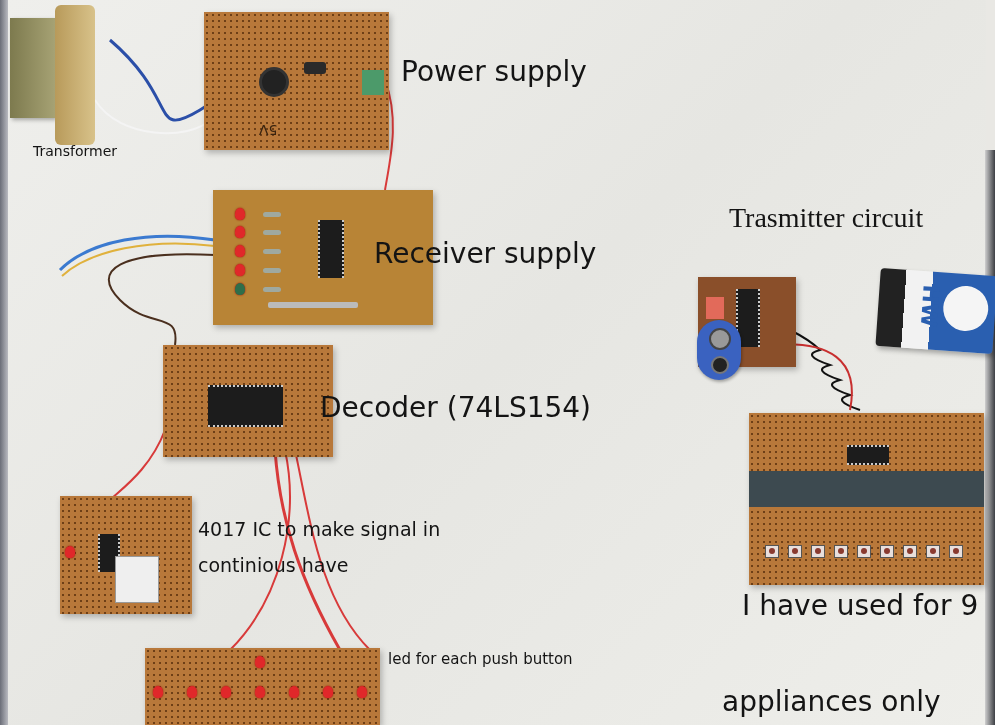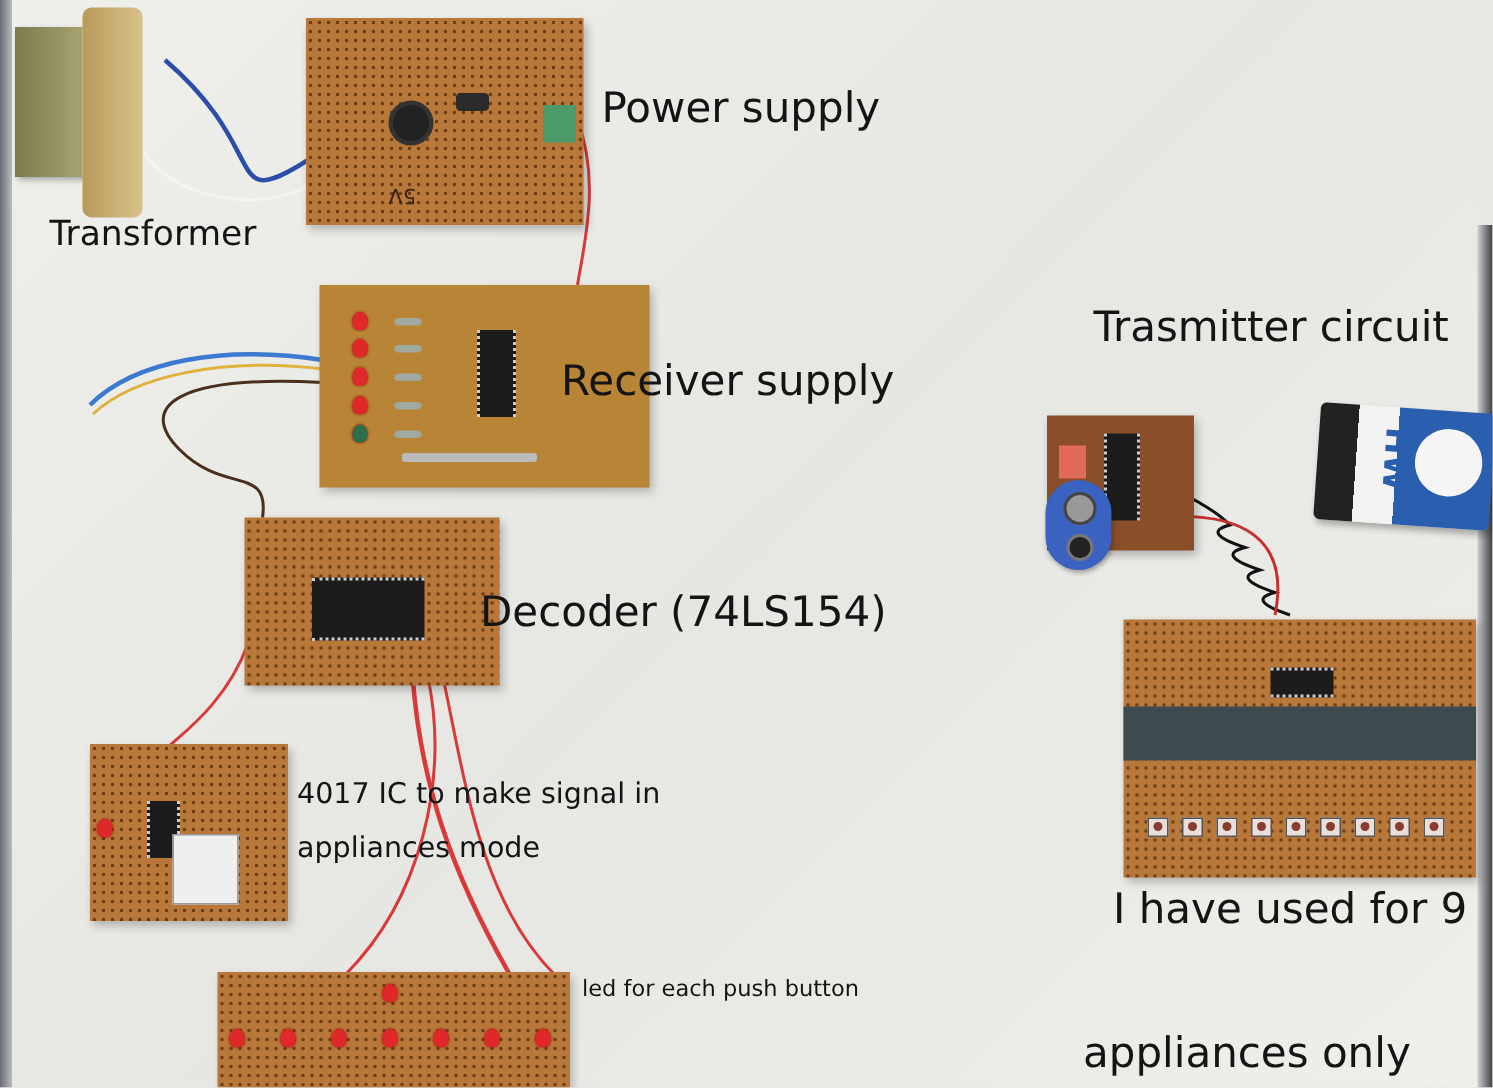--- a/index.html
+++ b/index.html
@@ -37,21 +37,21 @@
   <path d="M275 450 C 280 520, 300 580, 340 650" stroke="#d83a3a" stroke-width="3" fill="none"></path>
   <path d="M285 450 C 300 520, 280 600, 230 650" stroke="#d83a3a" stroke-width="2" fill="none"></path>
   <path d="M295 450 C 310 520, 320 600, 370 650" stroke="#d83a3a" stroke-width="2" fill="none"></path>
   <path d="M165 430 C 150 470, 120 490, 110 500" stroke="#d83a3a" stroke-width="2" fill="none"></path>
   <path d="M790 330 q 20 10 30 20 q -20 5 10 15 q -20 5 10 15 q -20 5 10 15 q -20 5 10 15" stroke="#111" stroke-width="2" fill="none"></path>
   <path d="M770 345 C 830 340, 860 360, 850 410" stroke="#c82f2f" stroke-width="2" fill="none"></path>
 </svg>
 
 <div style="position:absolute;left:10px;top:18px;width:45px;height:100px;background:linear-gradient(90deg,#7d7a4e,#a6a274);box-shadow:2px 2px 4px rgba(0,0,0,.3);"></div>
 <div style="position:absolute;left:55px;top:5px;width:40px;height:140px;background:linear-gradient(90deg,#b89a5a,#d8c28a);border-radius:6px;"></div>
-<div class="label" style="left:33px;top:143px;font-size:23px;">Transformer</div>
+<div class="label" style="left:33px;top:143px;font-size:14px;">Transformer</div>
 
 <div class="pcb" style="left:204px;top:12px;width:185px;height:138px;">
   <div style="position:absolute;left:55px;top:55px;width:24px;height:24px;border-radius:50%;background:#222;border:3px solid #333;"></div>
   <div style="position:absolute;left:100px;top:50px;width:22px;height:12px;background:#2a2a2a;border-radius:3px;"></div>
   <div style="position:absolute;left:158px;top:58px;width:22px;height:25px;background:#4c9a6a;"></div>
   <div style="position:absolute;left:55px;top:110px;font-size:14px;color:#3a2410;transform:rotate(180deg);">5V</div>
 </div>
 <div class="label" style="left:401px;top:56px;font-size:28px;">Power supply</div>
 
 <div class="pcb solid" style="left:213px;top:190px;width:220px;height:135px;">
@@ -74,35 +74,35 @@
   <div class="ic" style="left:45px;top:40px;width:75px;height:38px;"></div>
 </div>
 <div class="label" style="left:320px;top:392px;font-size:28px;">Decoder (74LS154)</div>
 
 <div class="pcb" style="left:60px;top:496px;width:132px;height:118px;">
   <div class="ic" style="left:38px;top:38px;width:18px;height:38px;border:none;border-left:2px dotted #ccc;border-right:2px dotted #ccc;"></div>
   <div style="position:absolute;left:55px;top:60px;width:42px;height:45px;background:#efefef;border:1px solid #999;"></div>
   <div class="led" style="left:5px;top:50px;"></div>
 </div>
 <div class="label" style="left:198px;top:519px;font-size:19px;">4017 IC to make signal in</div>
-<div class="label" style="left:198px;top:555px;font-size:19px;">appliances mode</div>
+<div class="label" style="left:198px;top:555px;font-size:19px;">continious have</div>
 
 <div class="pcb" style="left:145px;top:648px;width:235px;height:77px;">
   <div class="led" style="left:110px;top:8px;"></div>
   <div class="led" style="left:8px;top:38px;"></div>
   <div class="led" style="left:42px;top:38px;"></div>
   <div class="led" style="left:76px;top:38px;"></div>
   <div class="led" style="left:110px;top:38px;"></div>
   <div class="led" style="left:144px;top:38px;"></div>
   <div class="led" style="left:178px;top:38px;"></div>
   <div class="led" style="left:212px;top:38px;"></div>
 </div>
 <div class="label" style="left:388px;top:651px;font-size:15px;">led for each push button</div>
 
-<div class="label" style="left:729px;top:202px;font-size:28px;">Trasmitter circuit</div>
+<div class="label" style="left:729px;top:202px;font-size:28px;font-family:Liberation Serif, serif;">Trasmitter circuit</div>
 <div class="pcb solid" style="left:698px;top:277px;width:98px;height:90px;background-color:#8a4f2a;">
   <div style="position:absolute;left:8px;top:20px;width:18px;height:22px;background:#e26a5a;"></div>
   <div class="ic" style="left:38px;top:12px;width:20px;height:58px;border:none;border-left:2px dotted #ccc;border-right:2px dotted #ccc;"></div>
 </div>
 <div style="position:absolute;left:697px;top:320px;width:44px;height:60px;background:#3a62c0;border-radius:22px;box-shadow:1px 2px 3px rgba(0,0,0,.3);">
   <div style="position:absolute;left:12px;top:8px;width:18px;height:18px;border-radius:50%;background:#999;border:2px solid #444;"></div>
   <div style="position:absolute;left:14px;top:36px;width:14px;height:14px;border-radius:50%;background:#222;border:2px solid #777;"></div>
 </div>
 
 <div style="position:absolute;left:878px;top:272px;width:117px;height:78px;transform:rotate(4deg);background:linear-gradient(90deg,#222 0,#222 22%,#f2f2f2 22%,#f2f2f2 45%,#2a5fb0 45%,#2a5fb0 100%);border-radius:4px;box-shadow:2px 3px 5px rgba(0,0,0,.3);">

